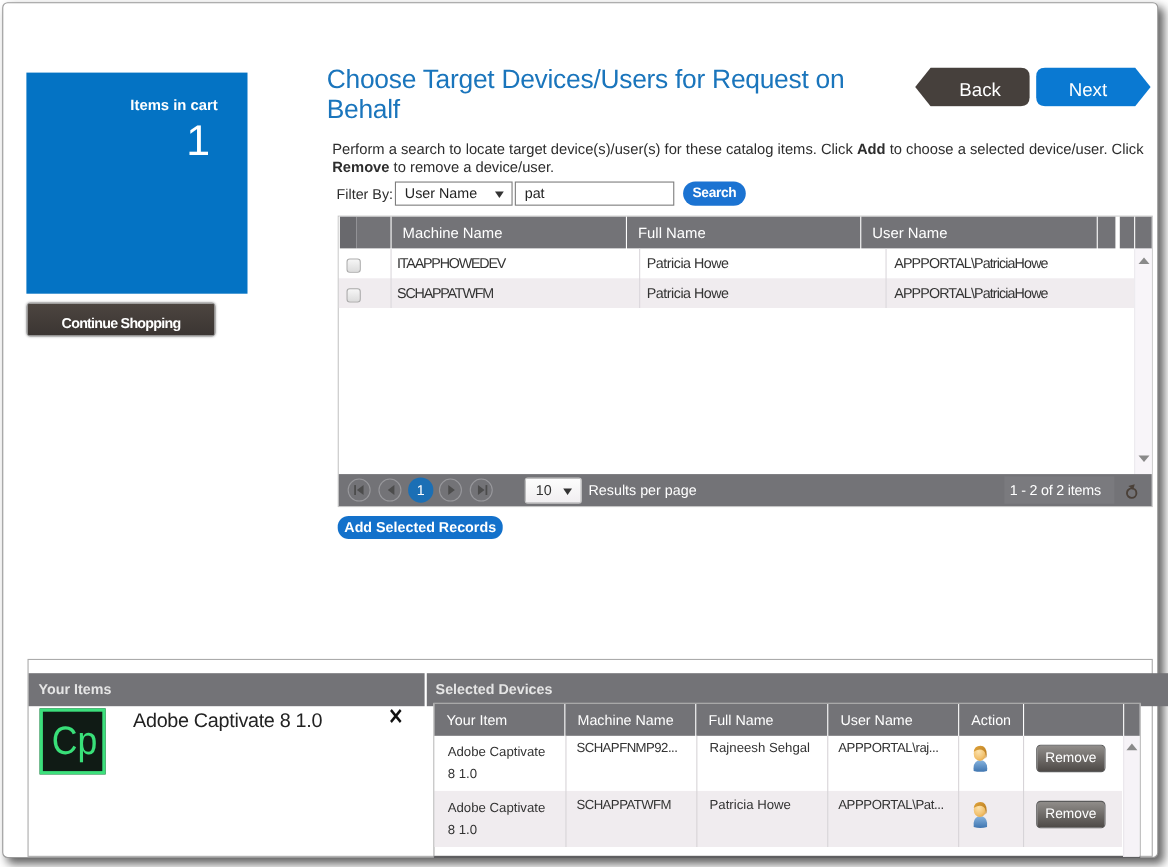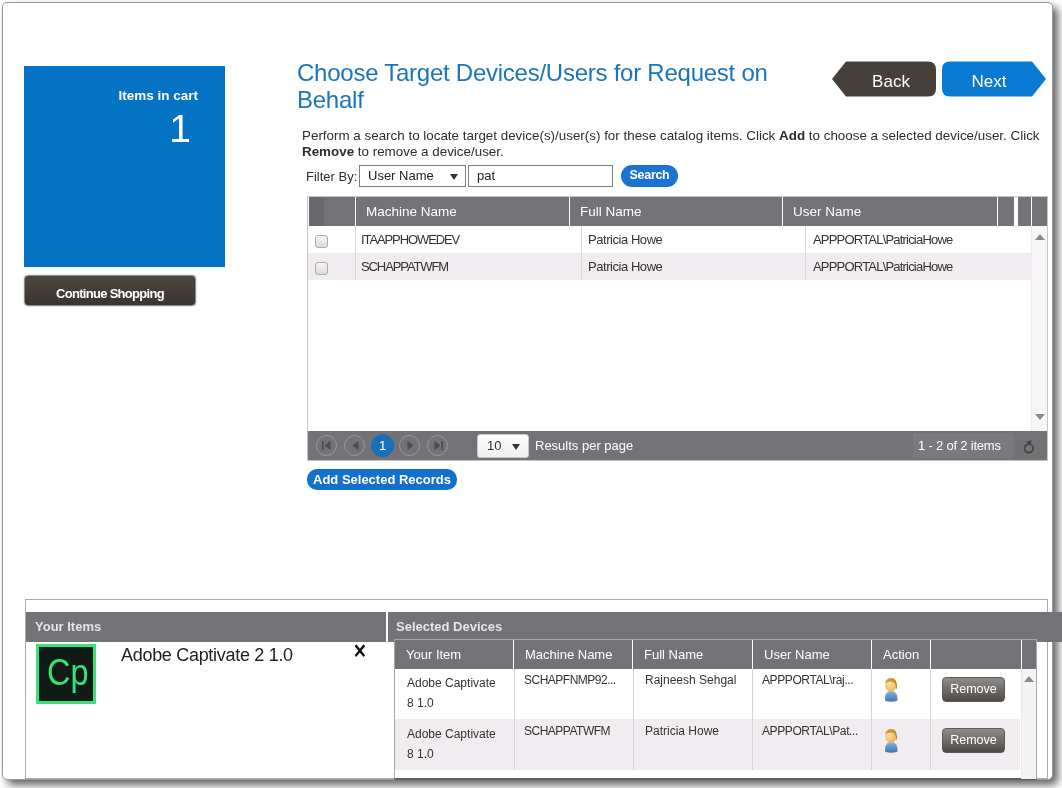--- a/index.html
+++ b/index.html
@@ -141,21 +141,21 @@
   </div>
   <div class="abs addbtn">Add Selected Records</div>
 
 
   <div class="abs panel">
     <div class="phead" style="width:360px; padding-left:9px;">Your Items</div>
     <div class="phead" style="left:362px; width:685px; padding-left:8px;">Selected Devices</div>
     <div class="cplogo">
         <span>Cp</span>
       </div>
-    <div class="abs" style="left:95px; top:45px; font-size:18px; color:#222; letter-spacing:-0.3px;">Adobe Captivate 2 1.0</div>
+    <div class="abs" style="left:95px; top:45px; font-size:18px; color:#222; letter-spacing:-0.3px;">Adobe Captivate 8 1.0</div>
     <div class="abs" style="left:327px; top:39px; font-size:20px; font-weight:600; color:#111; transform:scaleX(0.82); transform-origin:left top;">✕</div>
     <div class="igrid">
       <div class="ihc" style="left:0; width:118px; padding-left:11px;">Your Item</div>
       <div class="ihc" style="left:119px; width:118px; padding-left:11px;">Machine Name</div>
       <div class="ihc" style="left:238px; width:119px; padding-left:11px;">Full Name</div>
       <div class="ihc" style="left:358px; width:118px; padding-left:11px;">User Name</div>
       <div class="ihc" style="left:477px; width:58px; padding-left:11px;">Action</div>
       <div class="ihc" style="left:536px; width:90px;"></div>
       <div class="ihc" style="left:627px; width:14px;"></div>
       <div class="irow" style="top:29px; height:50px; background:#fff;"></div>

